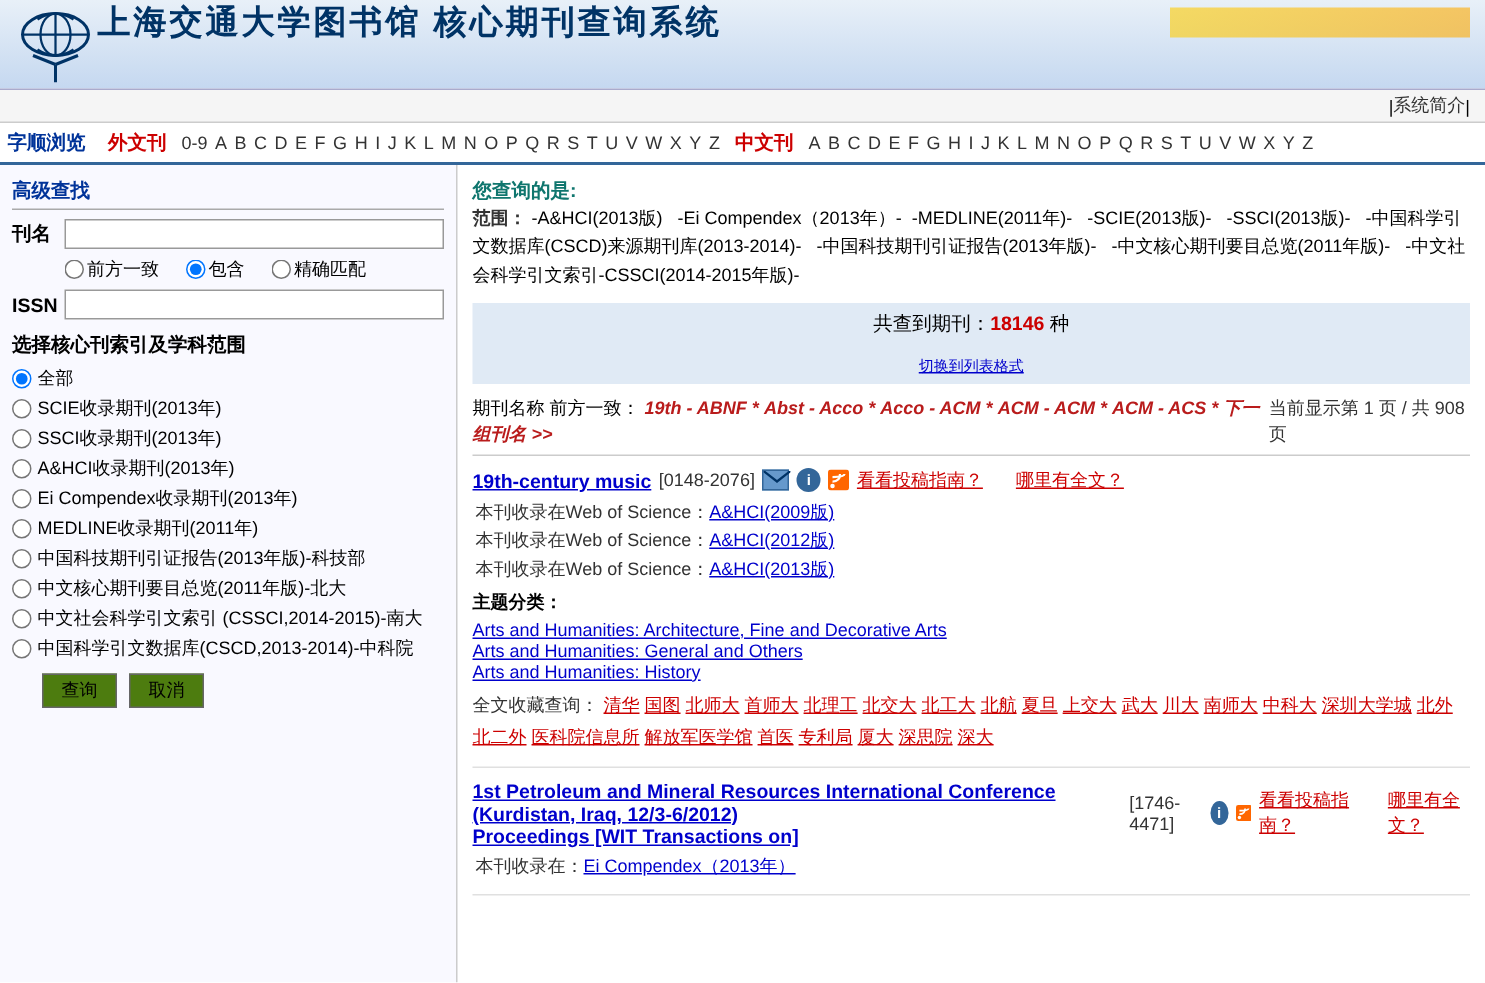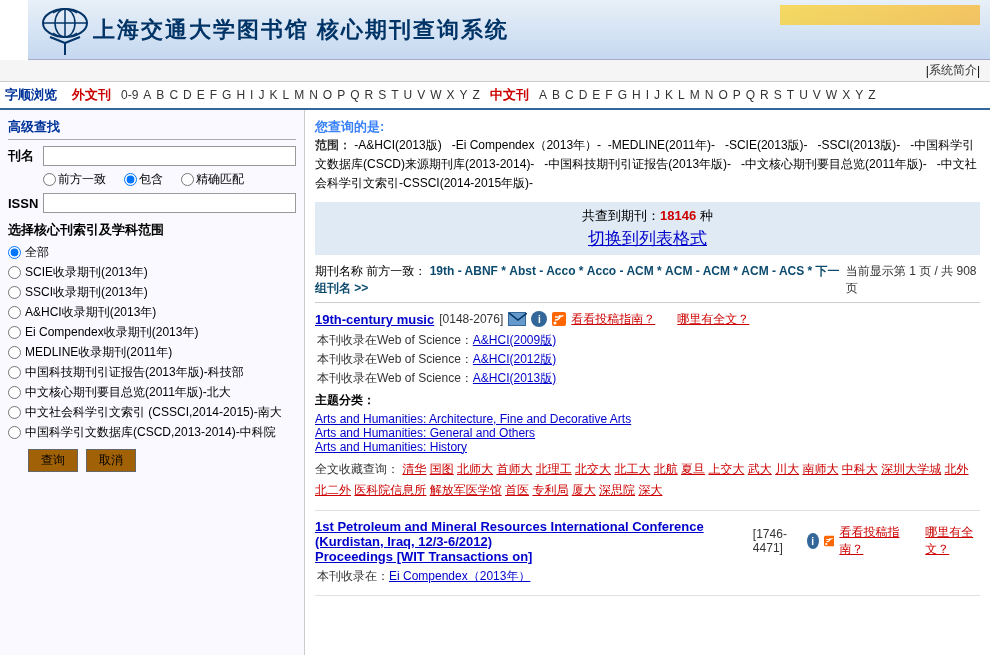--- a/index.html
+++ b/index.html
@@ -3,25 +3,23 @@
   <meta charset="utf-8">
   <style>
     * { margin: 0; padding: 0; box-sizing: border-box; }
     body { font-family: SimSun, '宋体', Arial, sans-serif; font-size: 12px; background: #fff; width: 990px; height: 655px; overflow: hidden; }
 
     
     .header {
       background: linear-gradient(to bottom, #e8f0f8, #c5d8f0);
       height: 60px;
       display: flex;
-      align-items: center;
       padding: 0 10px;
       border-bottom: 1px solid #aac;
       position: relative;
-      margin-left: 28px;
     }
     .header-logo {
       display: flex;
       align-items: center;
     }
     .header-title {
       font-size: 22px;
       font-weight: bold;
       color: #003366;
       font-family: SimHei, '黑体', Arial;
@@ -153,37 +151,37 @@
     }
     .btn-row {
       display: flex;
       gap: 8px;
       margin-top: 8px;
       margin-left: 20px;
     }
     .btn {
       padding: 2px 12px;
       border: 1px solid #666;
-      background: #a16207;
+      background: #4d7c0f;
       cursor: pointer;
       font-size: 12px;
     }
 
     
     .content {
       flex: 1;
       overflow-y: auto;
       padding: 8px 10px;
     }
     .query-section {
       margin-bottom: 6px;
     }
     .query-title {
       font-weight: bold;
-      color: #3b82f6;
+      color: #0f766e;
       font-size: 13px;
     }
     .query-range {
       font-size: 12px;
       color: #333;
       line-height: 1.6;
     }
     .query-range span { color: #000; }
 
     .total-bar {
@@ -192,38 +190,39 @@
       margin: 8px 0;
       font-size: 13px;
       color: #000;
       text-align: center;
     }
     .total-bar strong { color: #cc0000; }
     .switch-link {
       color: #0000cc;
       text-decoration: underline;
       cursor: pointer;
-      font-size: 17px;
+      font-size: 10px;
       display: block;
-      margin-top: 2px;
+      margin-top: 12px;
     }
 
     .nav-bar {
       display: flex;
       justify-content: space-between;
       align-items: center;
       margin: 6px 0;
       font-size: 12px;
       border-bottom: 1px solid #ccc;
       padding-bottom: 5px;
     }
     .alpha-link {
-      color: #0c4a6e;
+      color: #b91c1c;
       text-decoration: none;
       font-weight: bold;
+      font-style: italic;
     }
     .alpha-sep { color: #999; }
     .page-info { color: #333; font-size: 12px; }
 
     .journal-entry {
       margin: 8px 0;
       padding-bottom: 8px;
       border-bottom: 1px solid #e0e0e0;
     }
     .journal-title-row {

